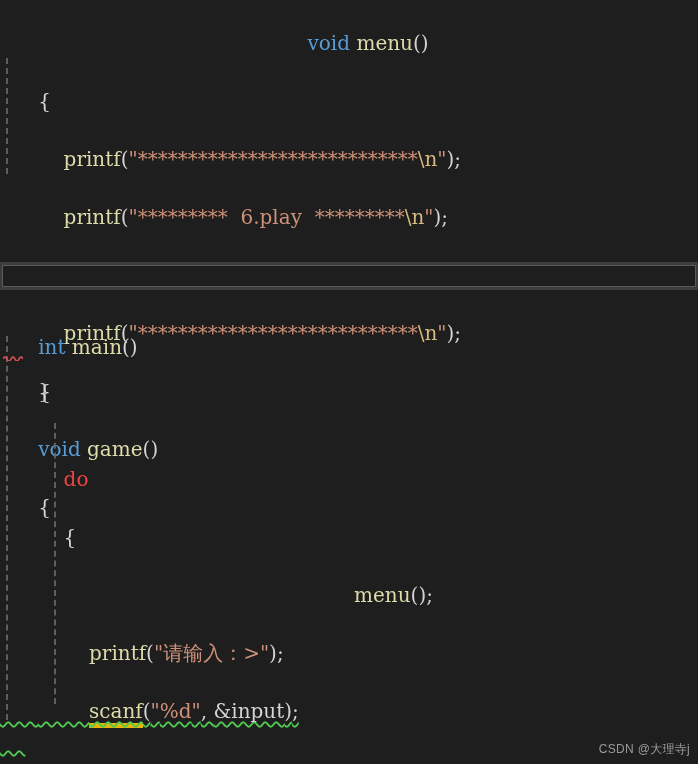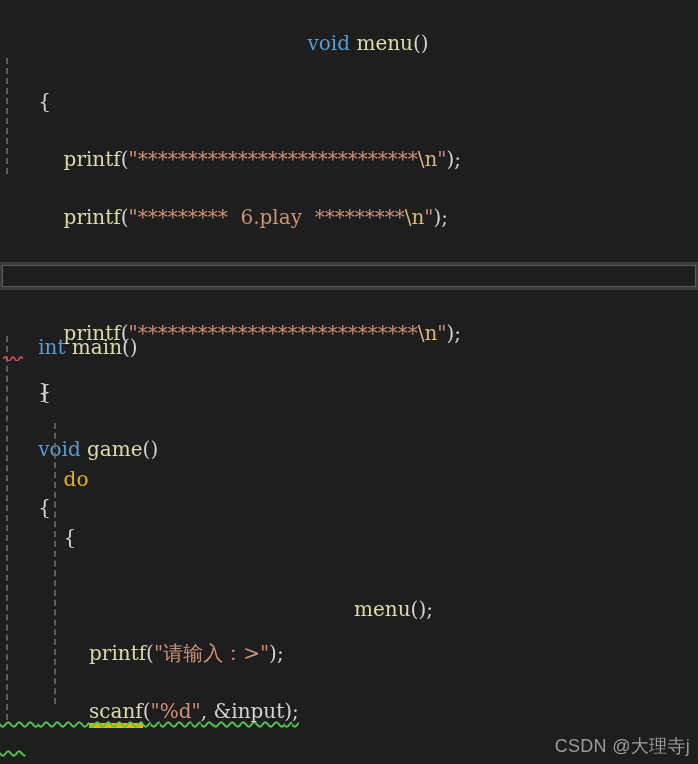--- a/index.html
+++ b/index.html
@@ -42,21 +42,21 @@
     top: 0;
     bottom: 0;
     width: 0;
     border-left: 2px dashed #6a6a6a;
     opacity: 0.85;
     pointer-events: none;
   }
 
   
   .kw      { color: #569cd6; }   
-  .kwctl   { color: #eab308; text-align: center; }   
+  .kwctl   { color: #ef4444; text-align: center; }   
   .fn      { color: #dcdcaa; }   
   .str     { color: #ce9178; }   
   .esc     { color: #d7ba7d; }   
   .num     { color: #b5cea8; }   
   .plain   { color: #d4d4d4; }   
   .op      { color: #d4d4d4; }
 
   
   .squig-green {
     text-decoration: underline wavy #4ec94e;
@@ -91,21 +91,21 @@
     background: #1e1e1e;
     border: 1px solid #5a5a5a;
     box-sizing: border-box;
   }
 
   .watermark {
     position: absolute;
     right: 8px;
     bottom: 6px;
     font-family: "Liberation Sans", sans-serif;
-    font-size: 18px;
+    font-size: 12px;
     color: #b0b0b0;
     opacity: 0.85;
     letter-spacing: 0.3px;
     text-align: right;
   }
 </style>
 </head>
 <body>
 
 <div id="editor">
@@ -177,21 +177,21 @@
 
 
     <div class="line" style="top:87px;">
       <span class="plain">    </span><span class="kwctl">do</span>
     </div>
 
     <div class="line" style="top:116px;">
       <span class="plain">    </span><span class="plain">{</span>
     </div>
 
-    <div class="line" style="top:159px;text-align:center;">
+    <div class="line" style="top:145px;text-align:center;">
       <span class="plain">        </span><span class="fn">menu</span><span class="plain">()</span><span class="plain">;</span>
     </div>
 
     <div class="line" style="top:174px;">
       <span class="plain">        </span><span class="fn">printf</span><span class="plain">(</span><span class="str">"</span><span class="str">请输入：&gt;</span><span class="str">"</span><span class="plain">)</span><span class="plain">;</span>
     </div>
 
     <div class="line squig-green" style="top:203px;">
       <span class="plain">        </span><span class="fn flat-underline">scanf</span><span class="plain">(</span><span class="str">"</span><span class="str">%d</span><span class="str">"</span><span class="plain">, </span><span class="plain">&amp;input</span><span class="plain">)</span><span class="plain">;</span>
     </div>

